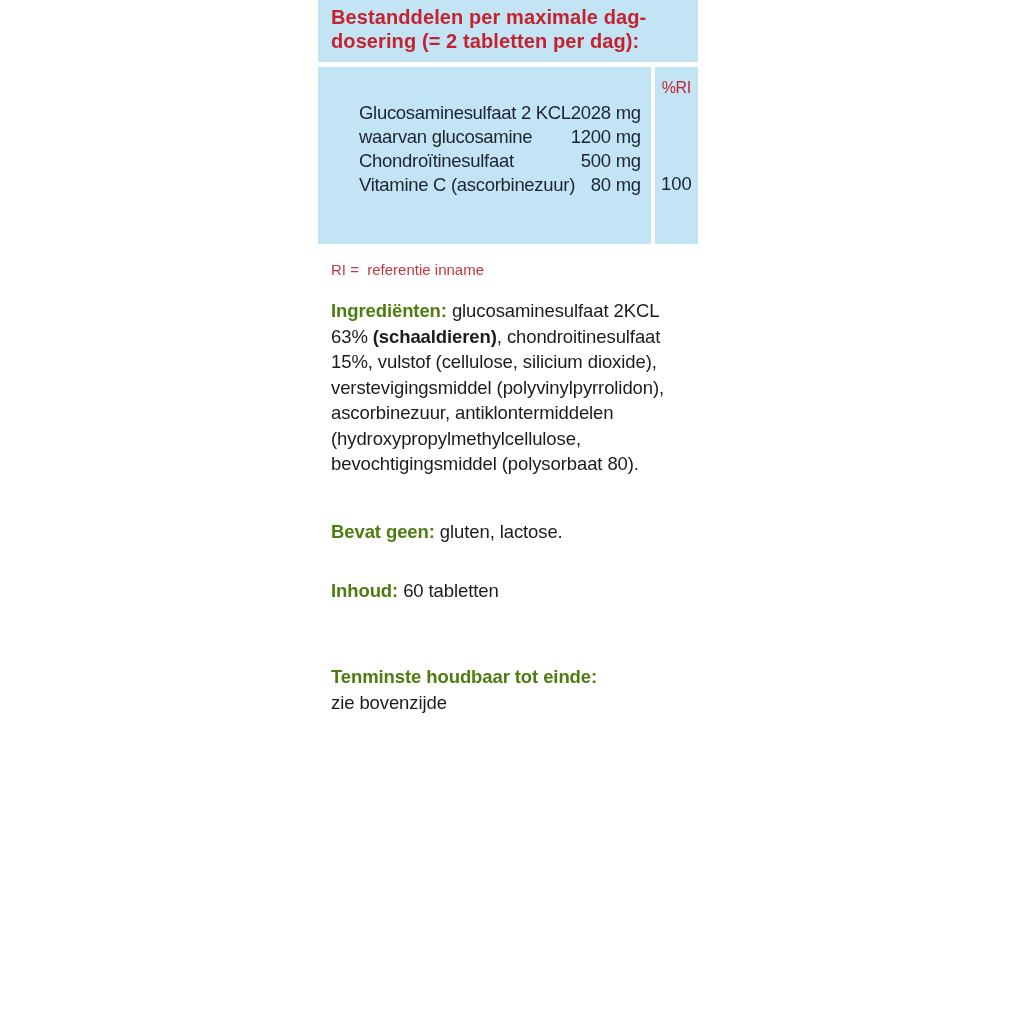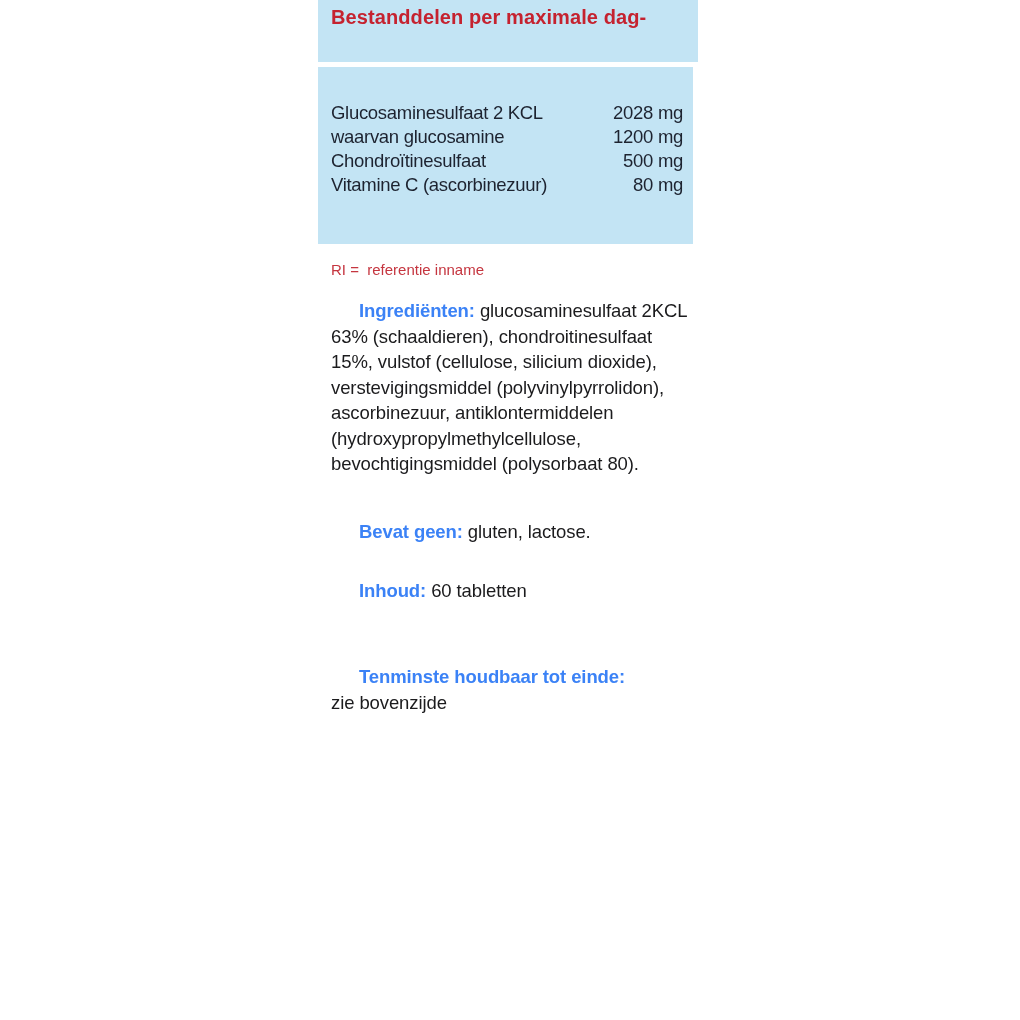--- a/index.html
+++ b/index.html
@@ -53,20 +53,21 @@
     box-sizing: border-box;
     color: #1d2330;
     font-size: 18.5px;
     line-height: 24px;
     letter-spacing: -0.3px;
   }
   .trow {
     display: flex;
     justify-content: space-between;
     white-space: nowrap;
+    margin-left: 28px;
   }
   .col-div {
     width: 5px;
     background: #ffffff;
   }
   .col-ri {
     width: 56px;
     background: #c3e4f4;
     position: relative;
   }
@@ -108,34 +109,34 @@
     letter-spacing: -0.1px;
     white-space: nowrap;
   }
   .ingredients { top: 298px; }
   .p-contains  { top: 519px; }
   .p-content   { top: 578px; }
   .p-batch     { top: 621px; }
   .p-expiry    { top: 664px; }
 
   .red-label {
-    color: #3b82f6;
+    color: #4d7c0f;
     font-weight: bold;
-    margin-left: 28px;
   }
-  .bold { font-weight: normal; }
+  .bold { font-weight: bold; }
 </style>
 </head>
 <body>
 
 <div class="canvas">
 
   <section class="panel">
     <div class="panel-header">
       <div>Bestanddelen per maximale dag-</div>
+      <div>dosering (= 2 tabletten per dag):</div>
     </div>
     <div class="panel-gap"></div>
     <div class="panel-table">
       <div class="col-main">
         <div class="trow">
           <span>Glucosaminesulfaat 2 KCL</span>
           <span>2028 mg</span>
         </div>
         <div class="trow">
           <span>waarvan glucosamine</span>
@@ -144,20 +145,24 @@
         <div class="trow">
           <span>Chondroïtinesulfaat</span>
           <span>500 mg</span>
         </div>
         <div class="trow">
           <span>Vitamine C (ascorbinezuur)</span>
           <span>80 mg</span>
         </div>
       </div>
       <div class="col-div"></div>
+      <div class="col-ri">
+        <div class="ri-head">%RI</div>
+        <div class="ri-val">100</div>
+      </div>
     </div>
   </section>
 
   <div class="ri-note">RI =  referentie inname</div>
 
   <div class="para ingredients">
     <div class="line">
       <span class="red-label">Ingrediënten:</span><span> glucosaminesulfaat 2KCL</span>
     </div>
     <div class="line">

